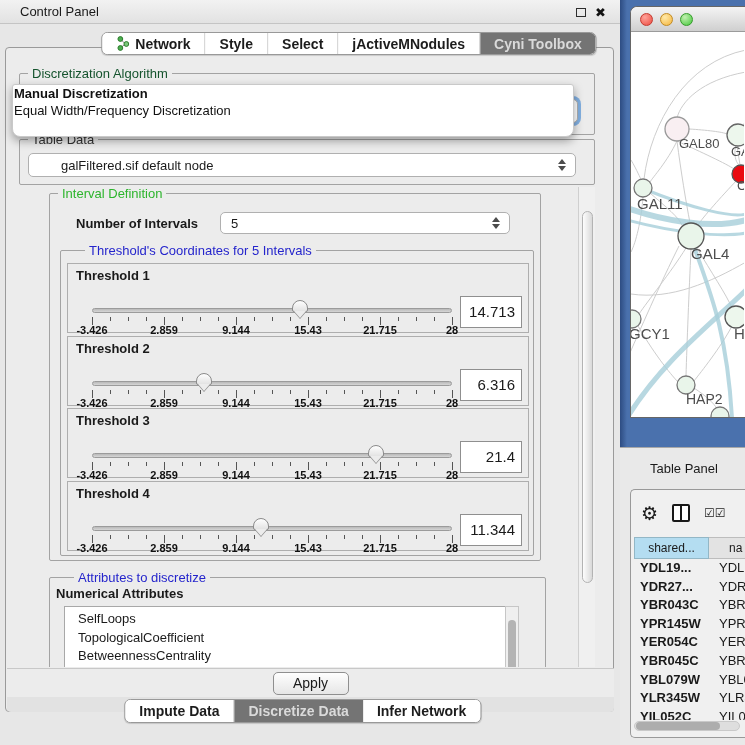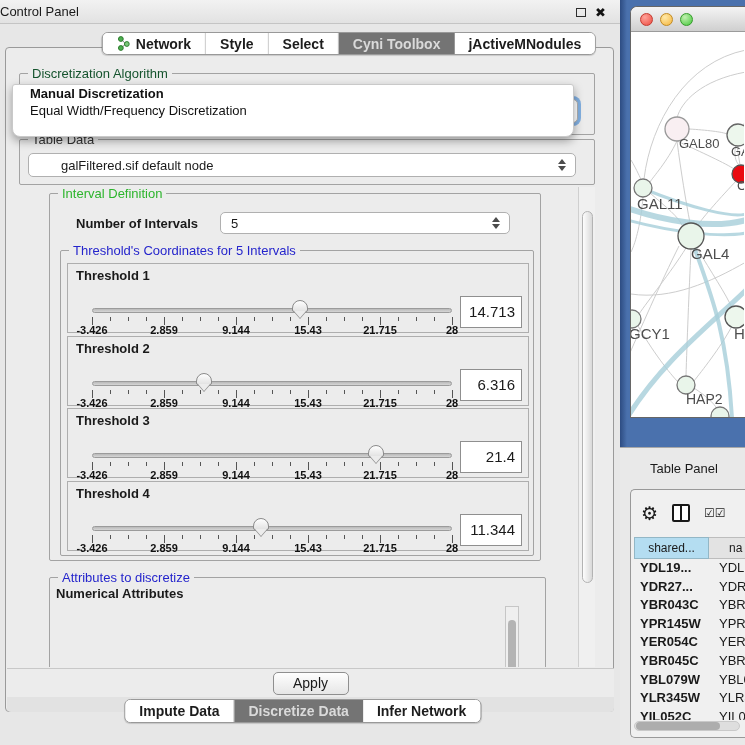--- a/index.html
+++ b/index.html
@@ -3,21 +3,21 @@
 <meta charset="utf-8">
 <style>
   * { margin:0; padding:0; box-sizing:border-box; }
   html,body { width:745px; height:745px; overflow:hidden; background:#e6e6e6;
     font-family:"Liberation Sans","DejaVu Sans",sans-serif; color:#1a1a1a; }
 
   
   .cp { position:absolute; left:0; top:0; width:620px; height:745px; background:#e7e7e7; }
   .cp-title { position:absolute; left:0; top:0; width:620px; height:24px;
     background:linear-gradient(#f2f2f2,#e2e2e2); border-bottom:1px solid #c4c4c4;
-    font-size:13px; line-height:24px; padding-left:0; }
+    font-size:13px; line-height:24px; padding-left:20px; }
   .cp-title-icons { position:absolute; right:14px; top:0; height:24px; display:flex; align-items:center; gap:9px; }
   .float-ic { width:10px; height:9px; border:1.5px solid #2d2d2d; background:transparent; display:inline-block; }
   .close-ic { font-size:13px; font-weight:bold; color:#111; line-height:1; }
 
   .cp-outer { position:absolute; left:5px; top:47px; width:609px; height:665px;
     border:1px solid #9a9a9a; border-radius:4px; background:#ececec; }
 
   
   .tabs { position:absolute; display:flex; height:23px; border:1px solid #999;
     border-radius:6px; background:#fff; overflow:hidden; z-index:6;
@@ -29,41 +29,41 @@
   .seg:last-child { border-right:none; }
   .seg.active { background:#747474; color:#dadada; border-right:none; }
   .seg .tabicon { margin-right:6px; display:inline-flex; }
 
   
   .group { position:absolute; border:1px solid #a3a3a3; border-radius:2px; }
   .glabel { position:absolute; top:-8px; left:8px; background:#ececec; padding:0 4px;
     font-size:13px; line-height:15px; white-space:nowrap; }
   .glabel.gray { color:#14532d; }
   .glabel.green { color:#2db52d; }
-  .glabel.blue { color:#2525cc; }
+  .glabel.blue { color:#2525cc;margin-left:16px; }
 
   .g-algo { left:13px; top:25px; width:576px; height:62px; }
   .g-tdata { left:13px; top:91px; width:576px; height:46px; }
 
   .combo { position:absolute; background:#fff; border:1px solid #b0b0b0; border-radius:5px;
     font-size:13px; display:flex; align-items:center; padding:0 10px; }
   .spin { position:absolute; right:9px; top:50%; transform:translateY(-50%); width:8px; height:12px; }
   .spin:before,.spin:after { content:""; position:absolute; left:0; border-left:4px solid transparent; border-right:4px solid transparent; }
   .spin:before { top:0; border-bottom:5px solid #4c4c4c; }
   .spin:after { bottom:0; border-top:5px solid #4c4c4c; }
   .algo-combo { left:8px; top:25px; width:550px; height:24px;
     box-shadow:0 0 0 3px rgba(95,155,220,.75); }
   .tdata-combo { left:8px; top:13px; width:548px; height:24px;padding-left:32px; }
 
   
   .popup { position:absolute; left:12px; top:84px; width:562px; height:53px; background:#fff;
     border:1px solid #c9c9c9; border-radius:3px 3px 8px 8px; z-index:50;
     box-shadow:0 4px 10px rgba(0,0,0,.35); font-size:13px; }
   .pop-ph { text-align:center; color:#bdbdbd; line-height:17px; height:17px; }
-  .pop-opt { line-height:17px; height:17px; padding-left:17px; color:#111; }
+  .pop-opt { line-height:17px; height:17px; padding-left:1px; color:#111; }
   .pop-opt.first { font-weight:bold; }
 
   
   .viewport { position:absolute; left:7px; top:139px; width:564px; height:480px; overflow:hidden; }
   .vscroll { position:absolute; left:572px; top:139px; width:17px; height:480px;
     background:#f0f0f0; border-left:1px solid #cfcfcf; }
   .vthumb { position:absolute; left:3px; top:24px; width:11px; height:372px; border-radius:6px;
     background:linear-gradient(90deg,#fdfdfd,#d9d9d9); border:1px solid #b3b3b3; }
 
   .g-interval { left:36px; top:6px; width:492px; height:368px; }
@@ -308,20 +308,25 @@
                 <div class="tlabel" style="left: 384px;">28</div>
                 <div class="thr-value">11.344</div>
               </div>
             </div>
         </div>
       </div>
 
       <div class="group g-attrs">
         <span class="glabel blue">Attributes to discretize</span>
         <div class="attrs-title">Numerical Attributes</div>
+        <div class="attr-list" id="attrList">
+            <div>SelfLoops</div>
+            <div>TopologicalCoefficient</div>
+            <div>BetweennessCentrality</div>
+          </div>
         <div class="attr-vscroll">
             <div class="attr-vthumb"></div>
           </div>
       </div>
     </div>
 
     <div class="vscroll">
         <div class="vthumb"></div>
       </div>
 
@@ -343,25 +348,25 @@
           </svg>
         </span>
         <span>Network</span>
       </div>
       <div class="seg">
         <span>Style</span>
       </div>
       <div class="seg">
         <span>Select</span>
       </div>
+      <div class="seg">
+        <span>jActiveMNodules</span>
+      </div>
       <div class="seg active">
         <span>Cyni Toolbox</span>
-      </div>
-      <div class="seg">
-        <span>jActiveMNodules</span>
       </div>
     </div>
   <div class="tabs bottom" id="bottomTabs">
       <div class="seg">
         <span>Impute Data</span>
       </div>
       <div class="seg active">
         <span>Discretize Data</span>
       </div>
       <div class="seg">

